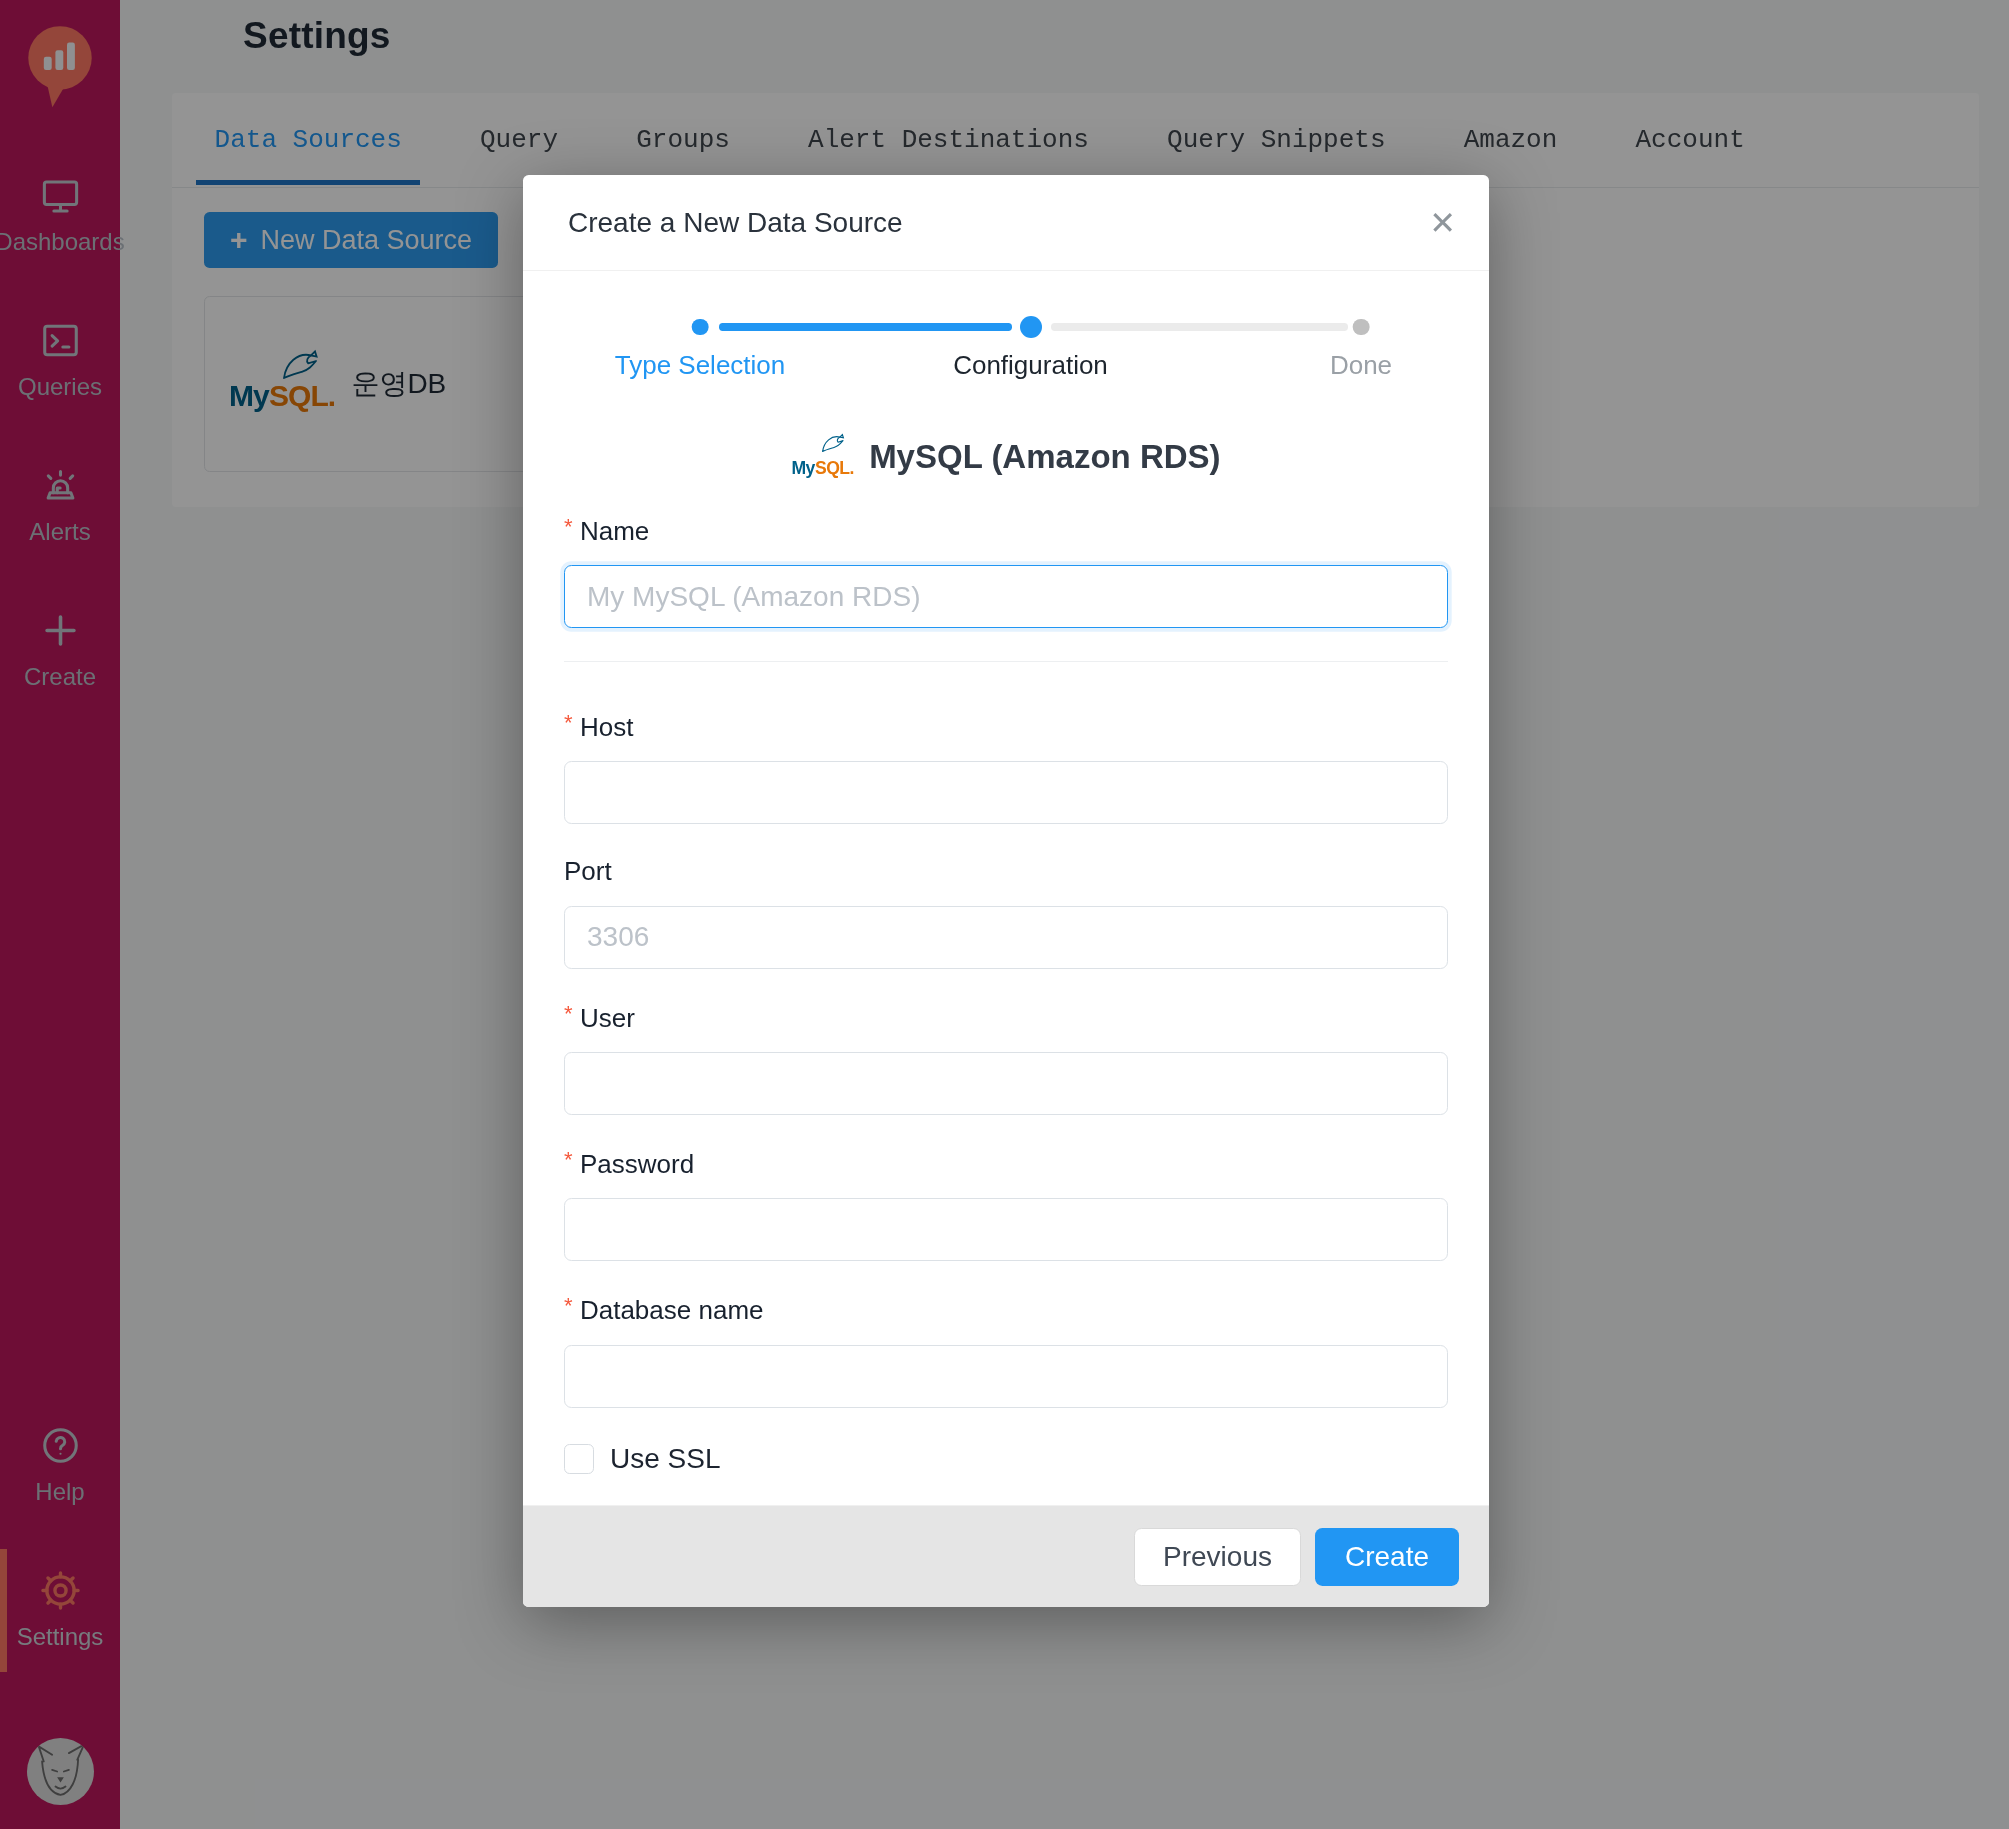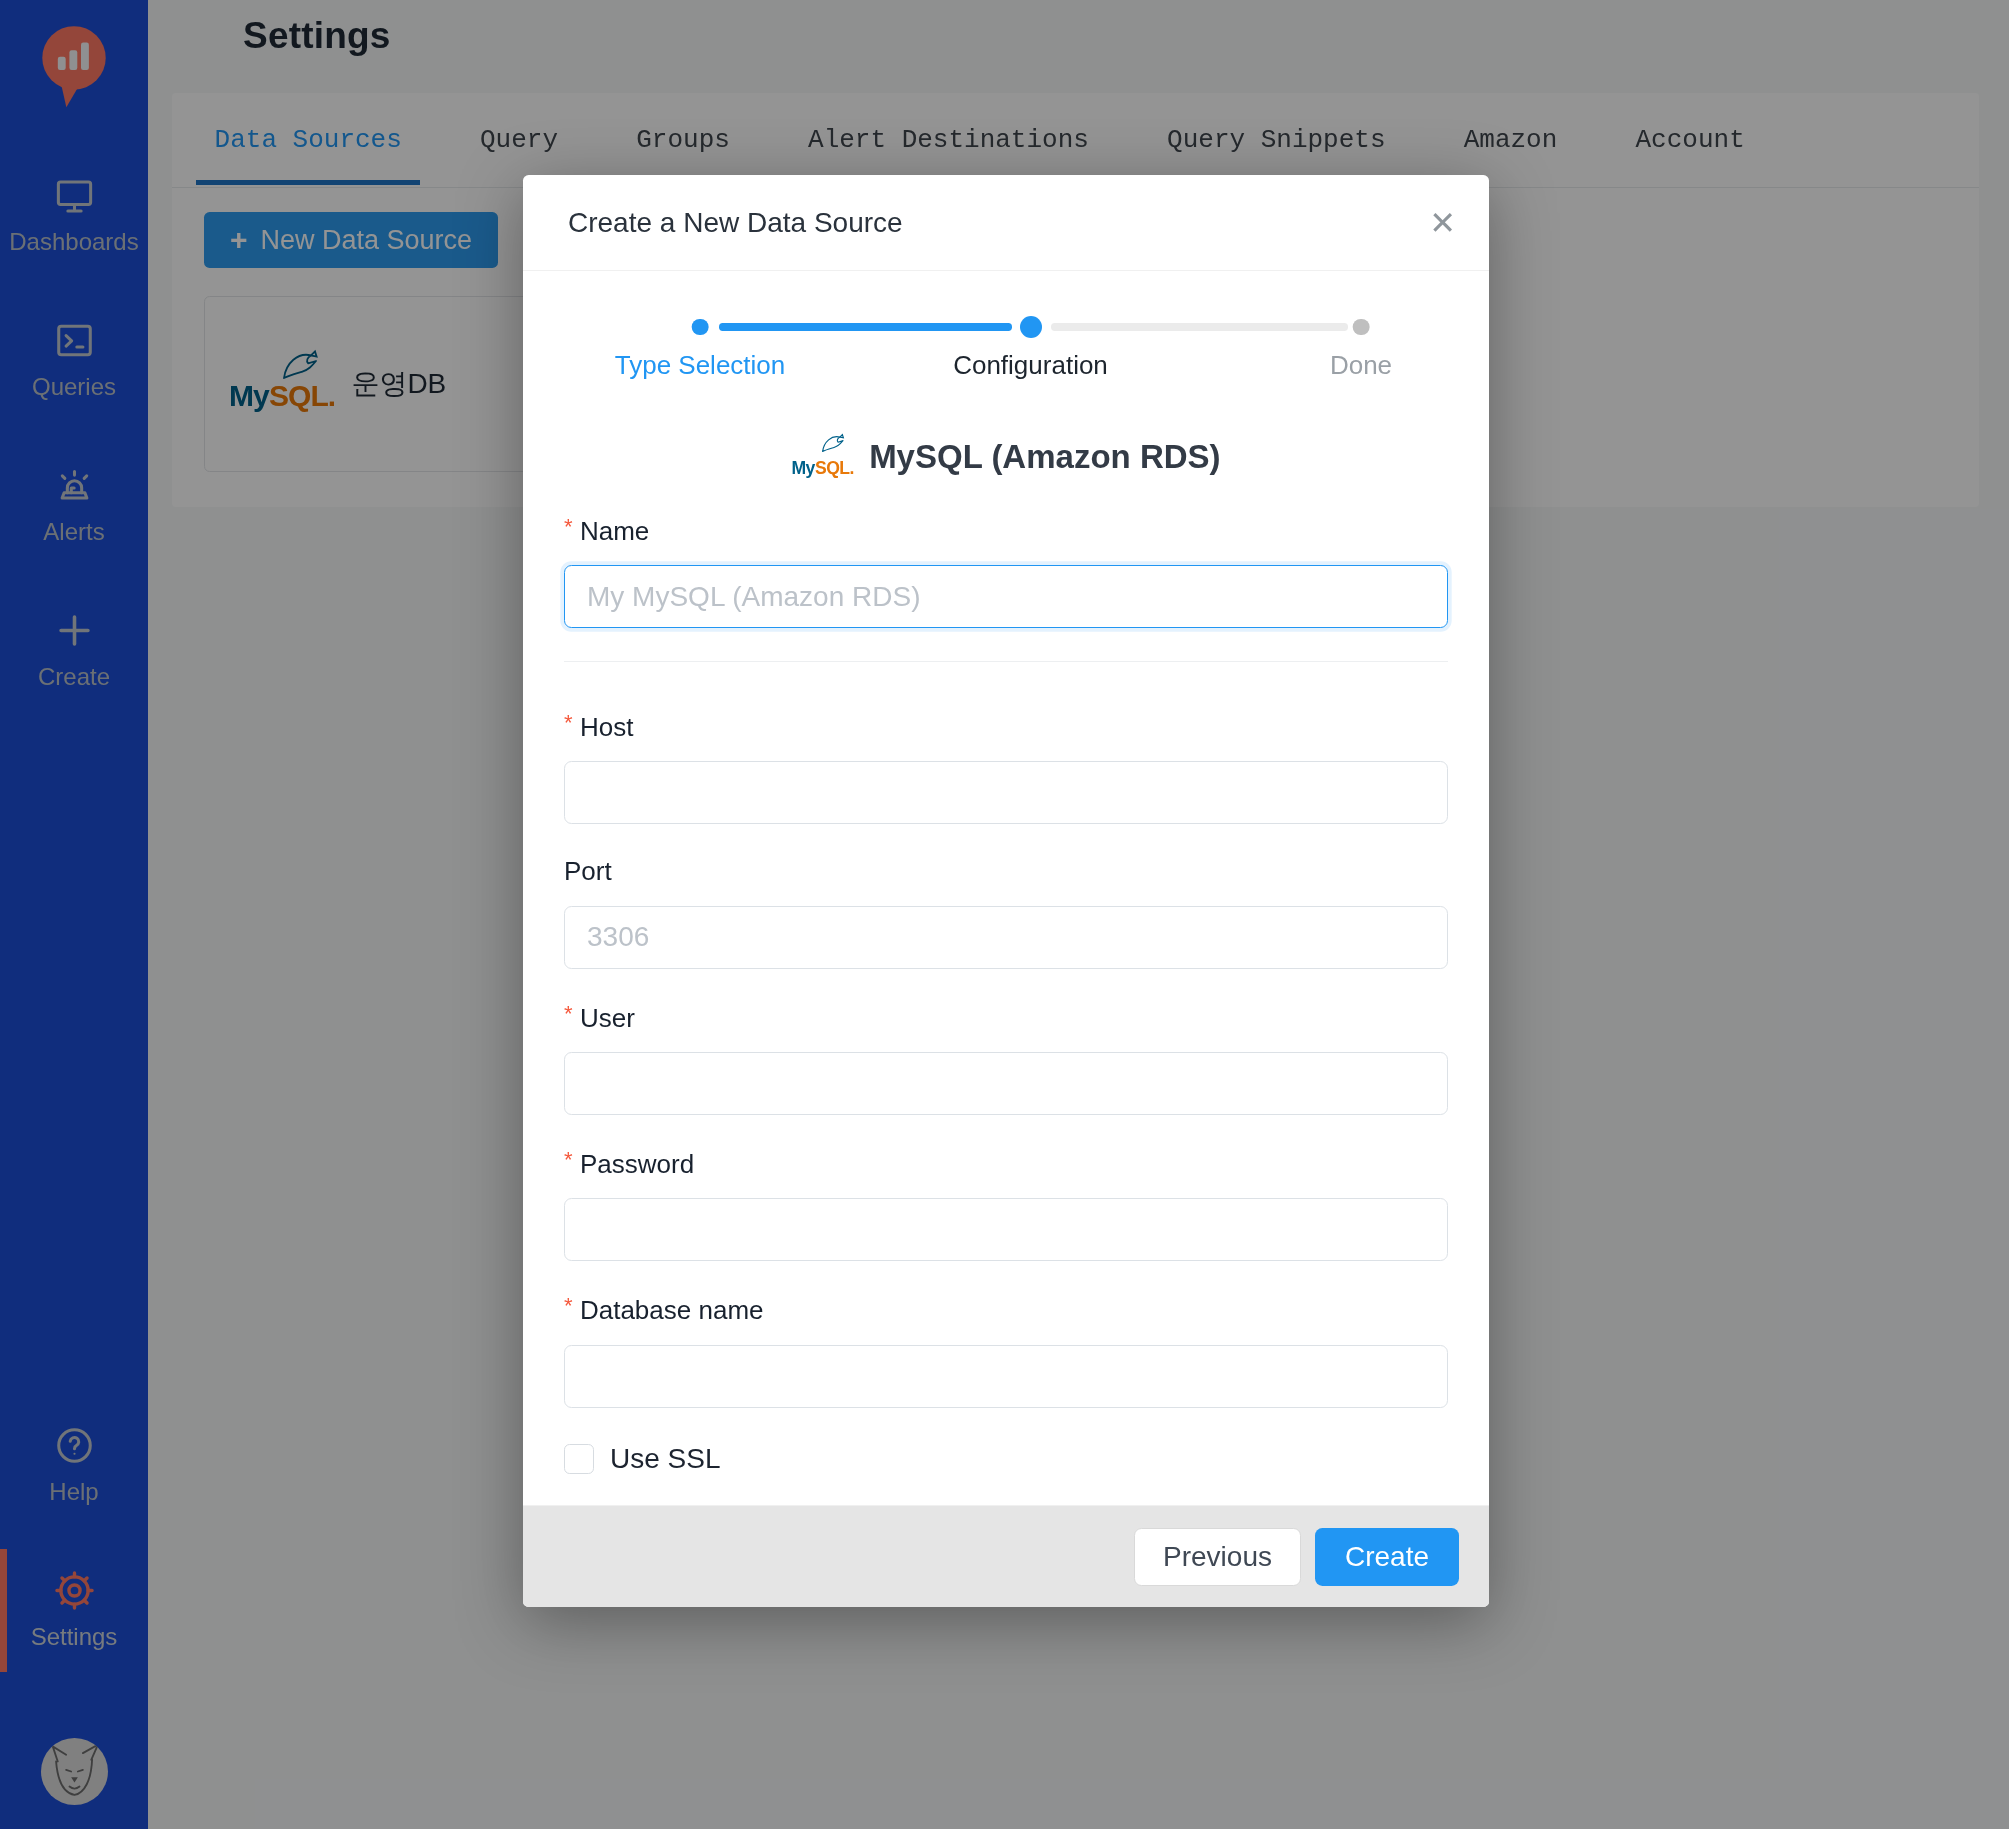--- a/index.html
+++ b/index.html
@@ -1,22 +1,22 @@
 <!DOCTYPE html>
 <html style="font-size:15px"><head>
 <meta charset="utf-8">
 <style>
   * { margin:0; padding:0; box-sizing:border-box; }
   html,body { width:2009px; height:1829px; overflow:hidden; }
   body { font-family:"Liberation Sans", sans-serif; background:#f6f8f9; }
   .page { position:relative; width:2009px; height:1829px; overflow:hidden; }
 
   
-  .sidebar { position:absolute; left:0; top:0; width:148px; height:1829px;
-    background:#1d4ed8; display:flex; flex-direction:column; align-items:center; z-index:1; }
+  .sidebar { position:absolute; left:0; top:0; width:120px; height:1829px;
+    background:#be185d; display:flex; flex-direction:column; align-items:center; z-index:1; }
   .logo { margin-top:24px; width:70px; height:89px; }
   .nav-top { margin-top:48px; display:flex; flex-direction:column; align-items:center; width:100%; }
   .nav-item { display:flex; flex-direction:column; align-items:center; width:100%;
     padding:13px 0 15px; margin-bottom:35px; color:#c3cad1; cursor:pointer; position:relative; }
   .nav-item svg { width:43px; height:43px; }
   .nav-item .lbl { margin-top:11px; font-size:24px; color:#b9c1c9; }
   .nav-bottom { margin-top:auto; display:flex; flex-direction:column; align-items:center; width:100%; padding-bottom:24px; }
   .nav-item.active .lbl { color:#cdd4da; }
   .nav-item.active::before { content:""; position:absolute; left:0; top:-7.4px; bottom:-5.6px; width:6.5px; background:#ff7964; }
   .nav-item.settings svg { color:#ff7964; }

